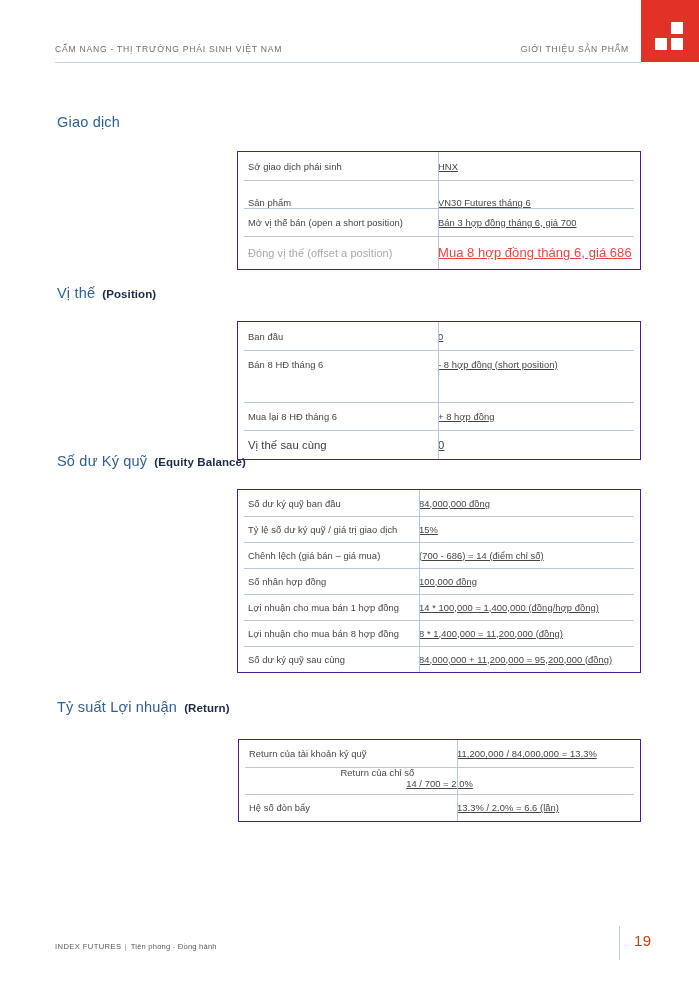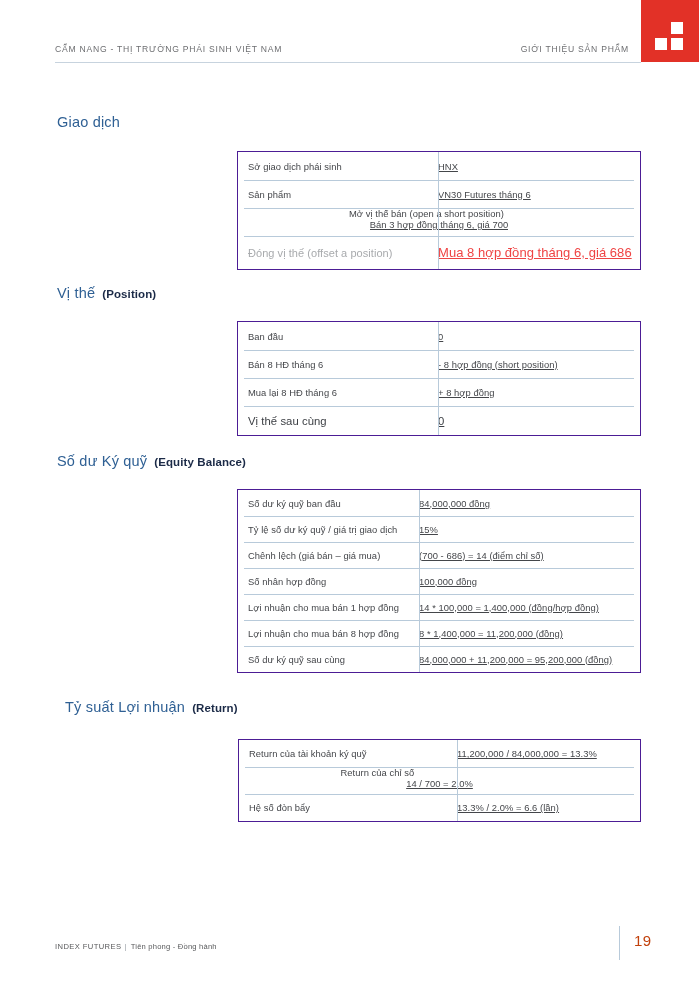--- a/index.html
+++ b/index.html
@@ -245,25 +245,25 @@
 <div class="section-title" style="top:114px;">
   <span class="vn">Giao dịch</span>
 </div>
 
 <div class="dtable" style="left:237px; top:151px; width:404px;">
   <div class="vrule" style="left:200px;"></div>
   <div class="row" style="height:28px;">
     <div class="cell-l" style="width:200px;">Sở giao dịch phái sinh</div>
     <div class="cell-r">HNX</div>
   </div>
-  <div class="row" style="height:28px;">
+  <div class="row" style="height:28px;align-items:flex-end;">
     <div class="cell-l" style="width:200px;">Sản phẩm</div>
     <div class="cell-r">VN30 Futures tháng 6</div>
   </div>
-  <div class="row" style="height:28px;flex-direction:column;">
+  <div class="row" style="height:28px;">
     <div class="cell-l" style="width:200px;">Mở vị thế bán (open a short position)</div>
     <div class="cell-r">Bán 3 hợp đồng tháng 6, giá 700</div>
   </div>
   <div class="row big" style="height:33px;">
     <div class="cell-l" style="width:200px;">Đóng vị thế (offset a position)</div>
     <div class="cell-r">Mua 8 hợp đồng tháng 6, giá 686</div>
   </div>
 </div>
 
 <div class="section-title" style="top:285px;">
@@ -273,21 +273,21 @@
 <div class="dtable" style="left:237px; top:321px; width:404px;">
   <div class="vrule" style="left:200px;"></div>
   <div class="row" style="height:28px;">
     <div class="cell-l" style="width:200px;">Ban đầu</div>
     <div class="cell-r">0</div>
   </div>
   <div class="row" style="height:28px;">
     <div class="cell-l" style="width:200px;">Bán 8 HĐ tháng 6</div>
     <div class="cell-r">- 8 hợp đồng (short position)</div>
   </div>
-  <div class="row" style="height:28px;">
+  <div class="row" style="height:28px;margin-top:24px;">
     <div class="cell-l" style="width:200px;">Mua lại 8 HĐ tháng 6</div>
     <div class="cell-r">+ 8 hợp đồng</div>
   </div>
   <div class="row mid" style="height:29px;">
     <div class="cell-l" style="width:200px;">Vị thế sau cùng</div>
     <div class="cell-r">0</div>
   </div>
 </div>
 
 <div class="section-title" style="top:453px;">
@@ -319,21 +319,21 @@
   <div class="row" style="height:26px;">
     <div class="cell-l" style="width:181px;">Lợi nhuận cho mua bán 8 hợp đồng</div>
     <div class="cell-r">8 * 1,400,000 = 11,200,000 (đồng)</div>
   </div>
   <div class="row" style="height:26px;">
     <div class="cell-l" style="width:181px;">Số dư ký quỹ sau cùng</div>
     <div class="cell-r">84,000,000 + 11,200,000 = 95,200,000 (đồng)</div>
   </div>
 </div>
 
-<div class="section-title" style="top:699px;margin-left:8px;">
+<div class="section-title" style="top:699px;">
   <span class="vn">Tỷ suất Lợi nhuận</span><span class="en">(Return)</span>
 </div>
 
 <div class="dtable" style="left:238px; top:739px; width:403px;">
   <div class="vrule" style="left:218px;"></div>
   <div class="row" style="height:27px;">
     <div class="cell-l" style="width:218px;">Return của tài khoản ký quỹ</div>
     <div class="cell-r">11,200,000 / 84,000,000 = 13.3%</div>
   </div>
   <div class="row" style="height:27px;flex-direction:column;">

